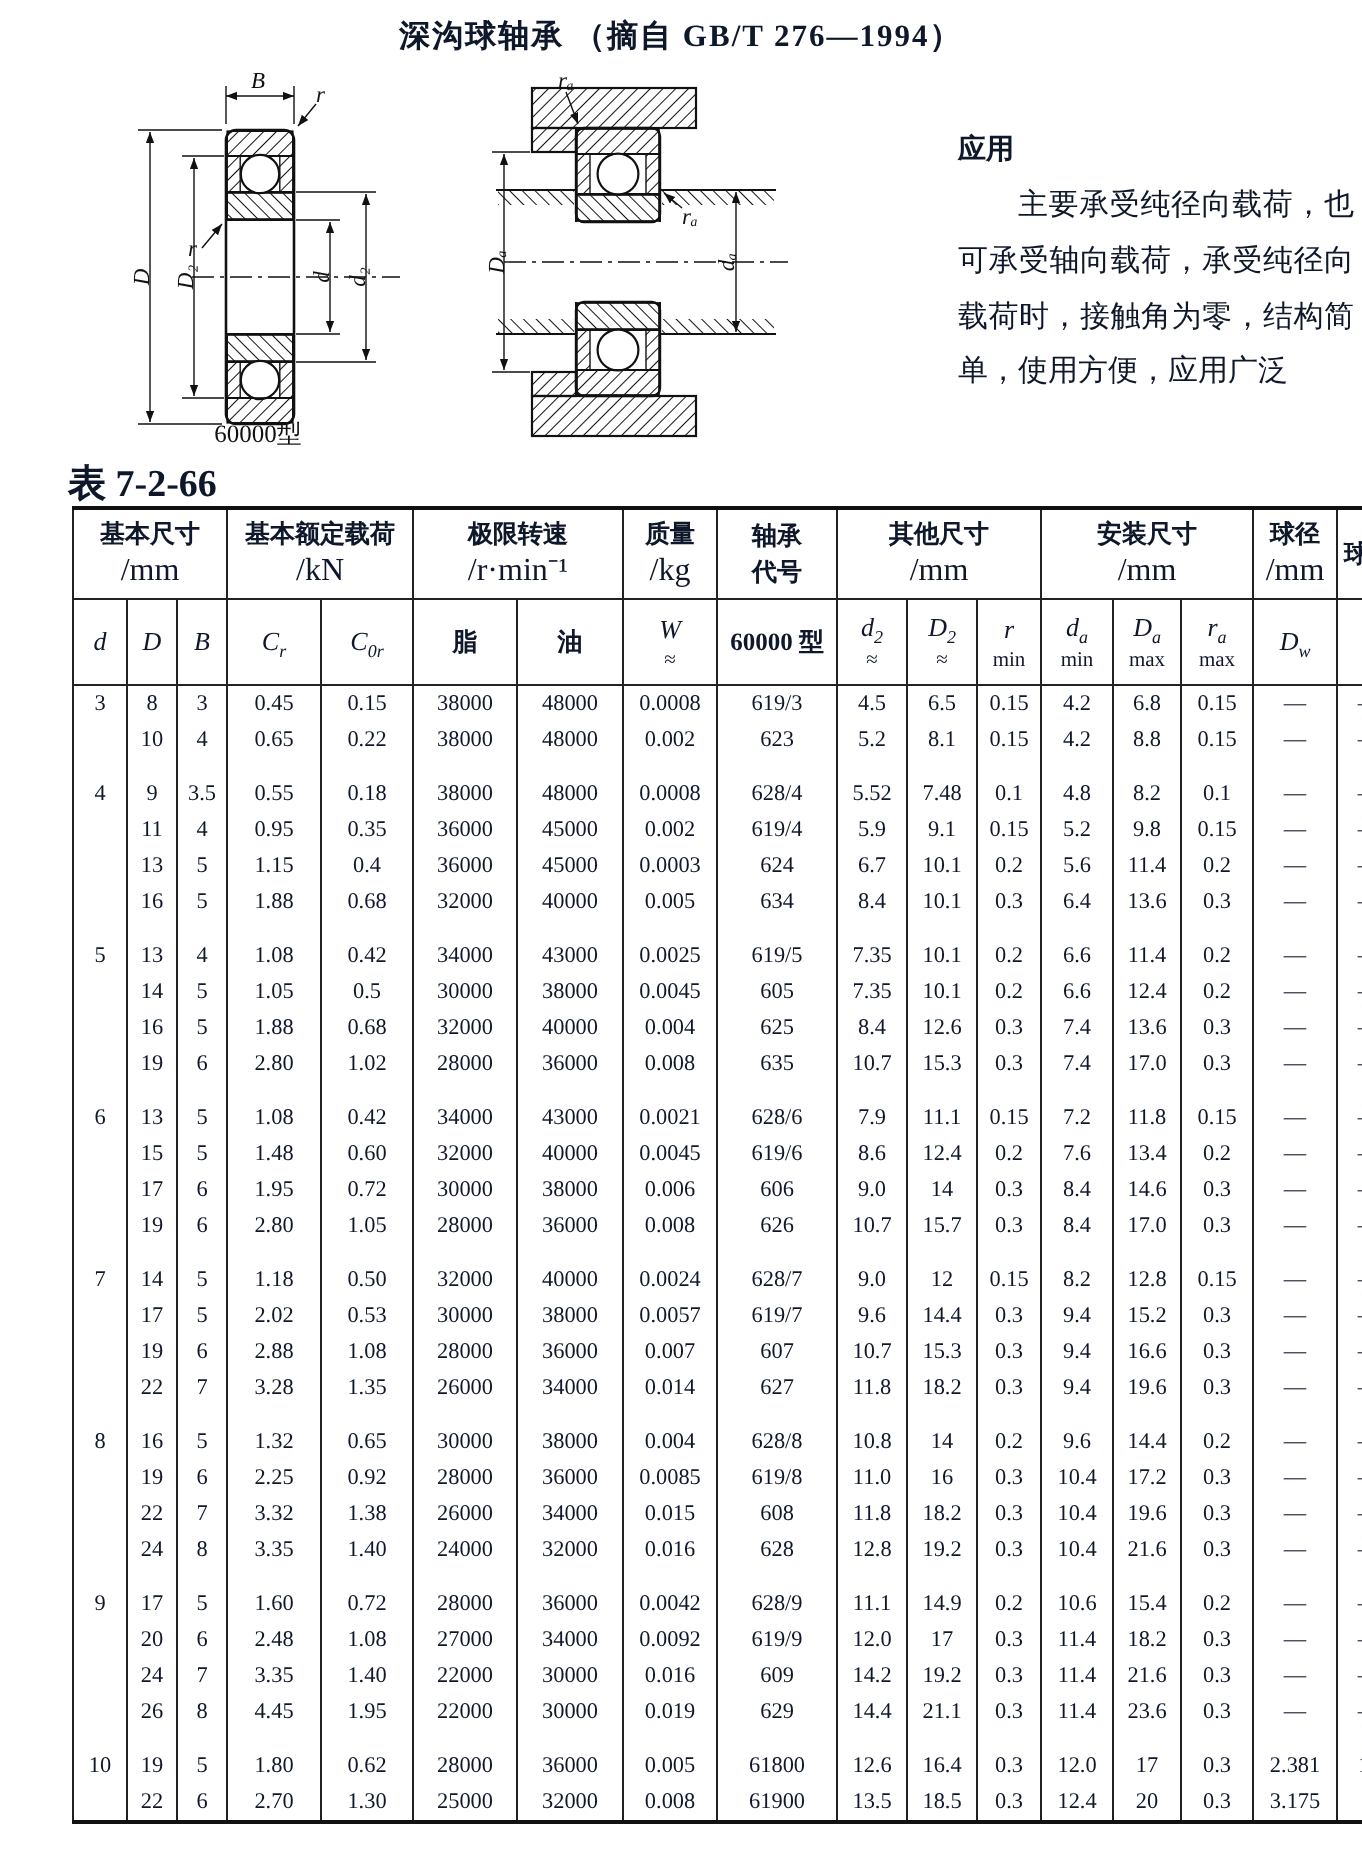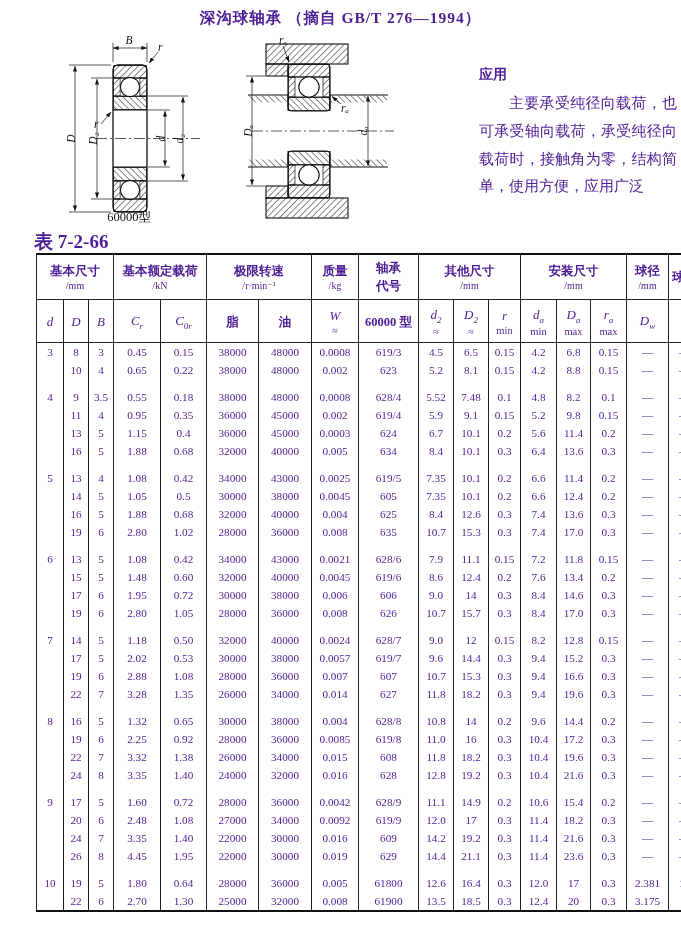--- a/index.html
+++ b/index.html
@@ -1,33 +1,33 @@
 <!DOCTYPE html>
 <html><head>
 <meta charset="utf-8">
 <style>
   html,body{margin:0;padding:0;background:#fff;}
   #page{position:relative;width:681px;height:926px;background:#fff;overflow:hidden;
-        font-family:"Liberation Serif","DejaVu Serif",serif;color:#4c1d95;}
+        font-family:"Liberation Serif","DejaVu Serif",serif;color:#0f172a;}
   #title{position:absolute;top:8px;left:0;width:681px;text-align:center;
          font-size:15.5px;font-weight:bold;letter-spacing:1px;}
   #figsvg{position:absolute;left:0;top:0;width:681px;height:232px;}
   #app-block{position:absolute;left:479px;top:66px;width:198px;}
   #app-heading{font-weight:bold;font-size:14px;margin:0 0 6px 0;}
   #app-body{font-size:15px;line-height:1.85;text-align:justify;text-indent:2em;margin:0;}
   #tbl-caption{position:absolute;left:34px;top:229px;font-size:19px;font-weight:bold;}
   #tbl-wrap{position:absolute;left:8px;top:253px;padding-left:28px;}
   table{border-collapse:collapse;table-layout:fixed;width:664px;
         border-top:2.5px solid #111;border-bottom:2.5px solid #111;}
   th,td{border-left:1px solid #222;border-right:1px solid #222;padding:0;text-align:center;
         overflow:hidden;white-space:nowrap;}
   thead th{border-bottom:1px solid #222;vertical-align:middle;}
   .group-th{height:44px;}
   .glabel{font-size:12.5px;font-weight:bold;line-height:1.45;white-space:pre-line;}
-  .gunit{font-size:10px;font-weight:normal;line-height:1.2;}
+  .gunit{font-size:16px;font-weight:normal;line-height:1.2;font-family:Liberation Serif, serif;}
   .sub-th{height:42px;font-weight:normal;}
   .sym{font-style:italic;font-size:13px;}
   .sym sub{font-size:9px;}
   .cjk{font-style:normal;font-size:12.5px;font-weight:bold;}
   .below{font-size:10.5px;line-height:1.1;margin-top:1px;}
   tbody td{height:18px;font-size:11.2px;}
   tbody tr.gap td{height:9px;}
   text{fill:#111;}
   .dimlbl{font-style:italic;font-size:11.5px;font-family:"Liberation Serif","DejaVu Serif",serif;}
   .typlbl{font-size:12.5px;font-family:"Liberation Serif","DejaVu Serif",serif;}
@@ -886,21 +886,21 @@
             <td></td>
             <td></td>
             <td></td>
             <td></td>
           </tr>
           <tr>
             <td>10</td>
             <td>19</td>
             <td>5</td>
             <td>1.80</td>
-            <td>0.64</td>
+            <td>0.62</td>
             <td>28000</td>
             <td>36000</td>
             <td>0.005</td>
             <td>61800</td>
             <td>12.6</td>
             <td>16.4</td>
             <td>0.3</td>
             <td>12.0</td>
             <td>17</td>
             <td>0.3</td>

